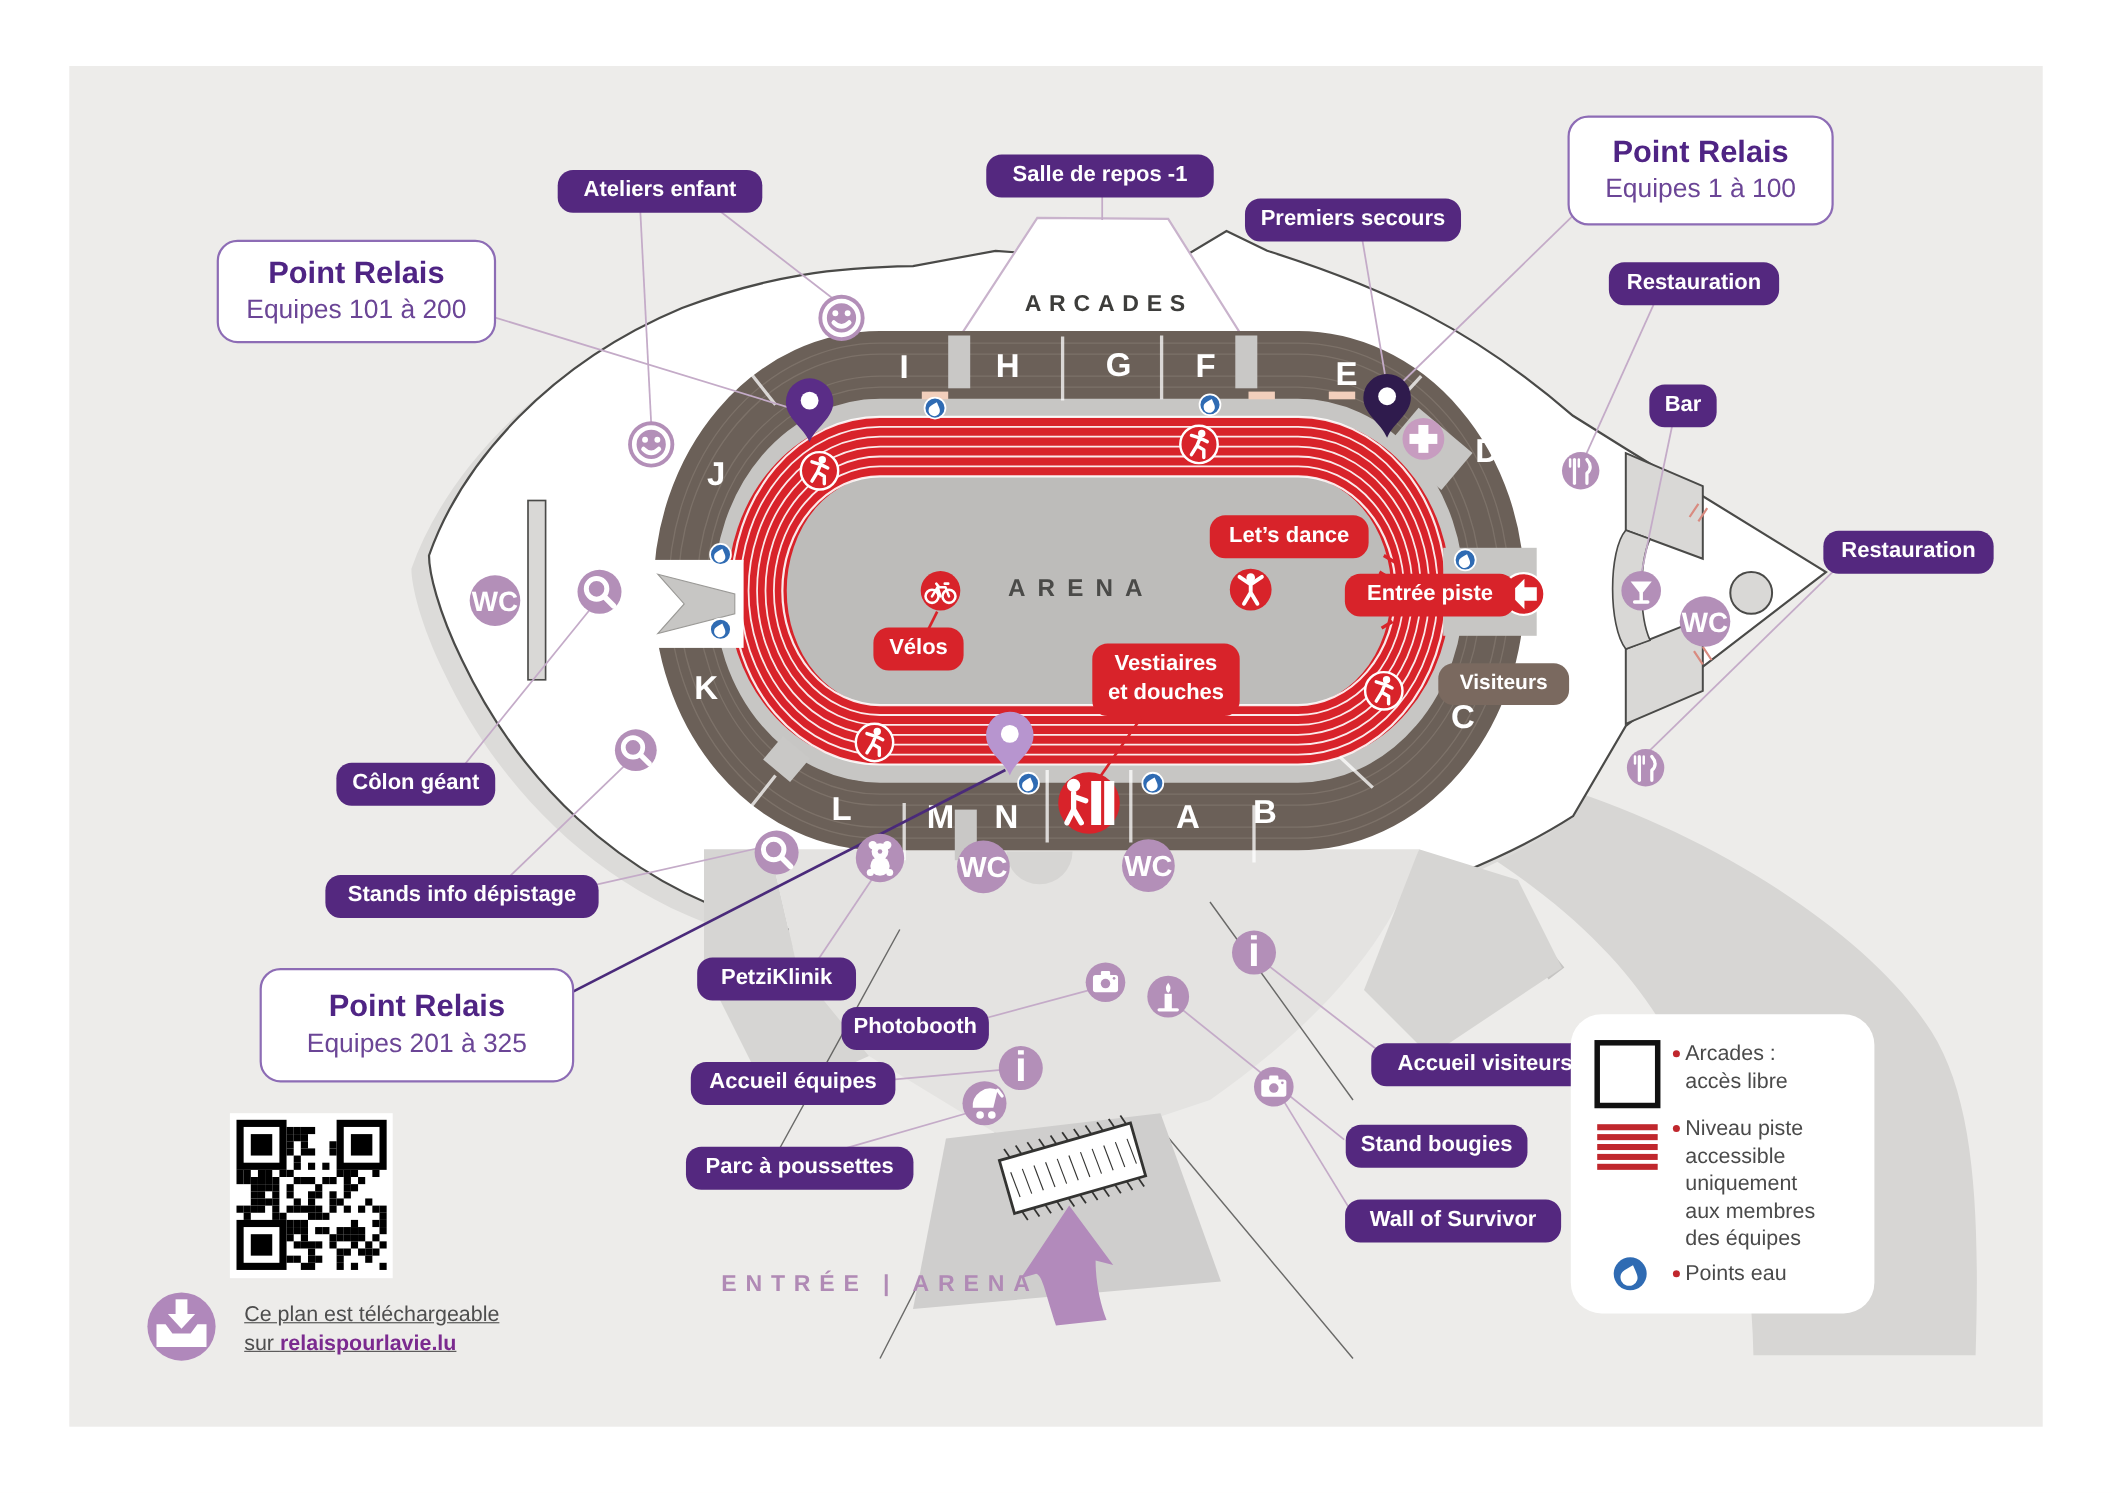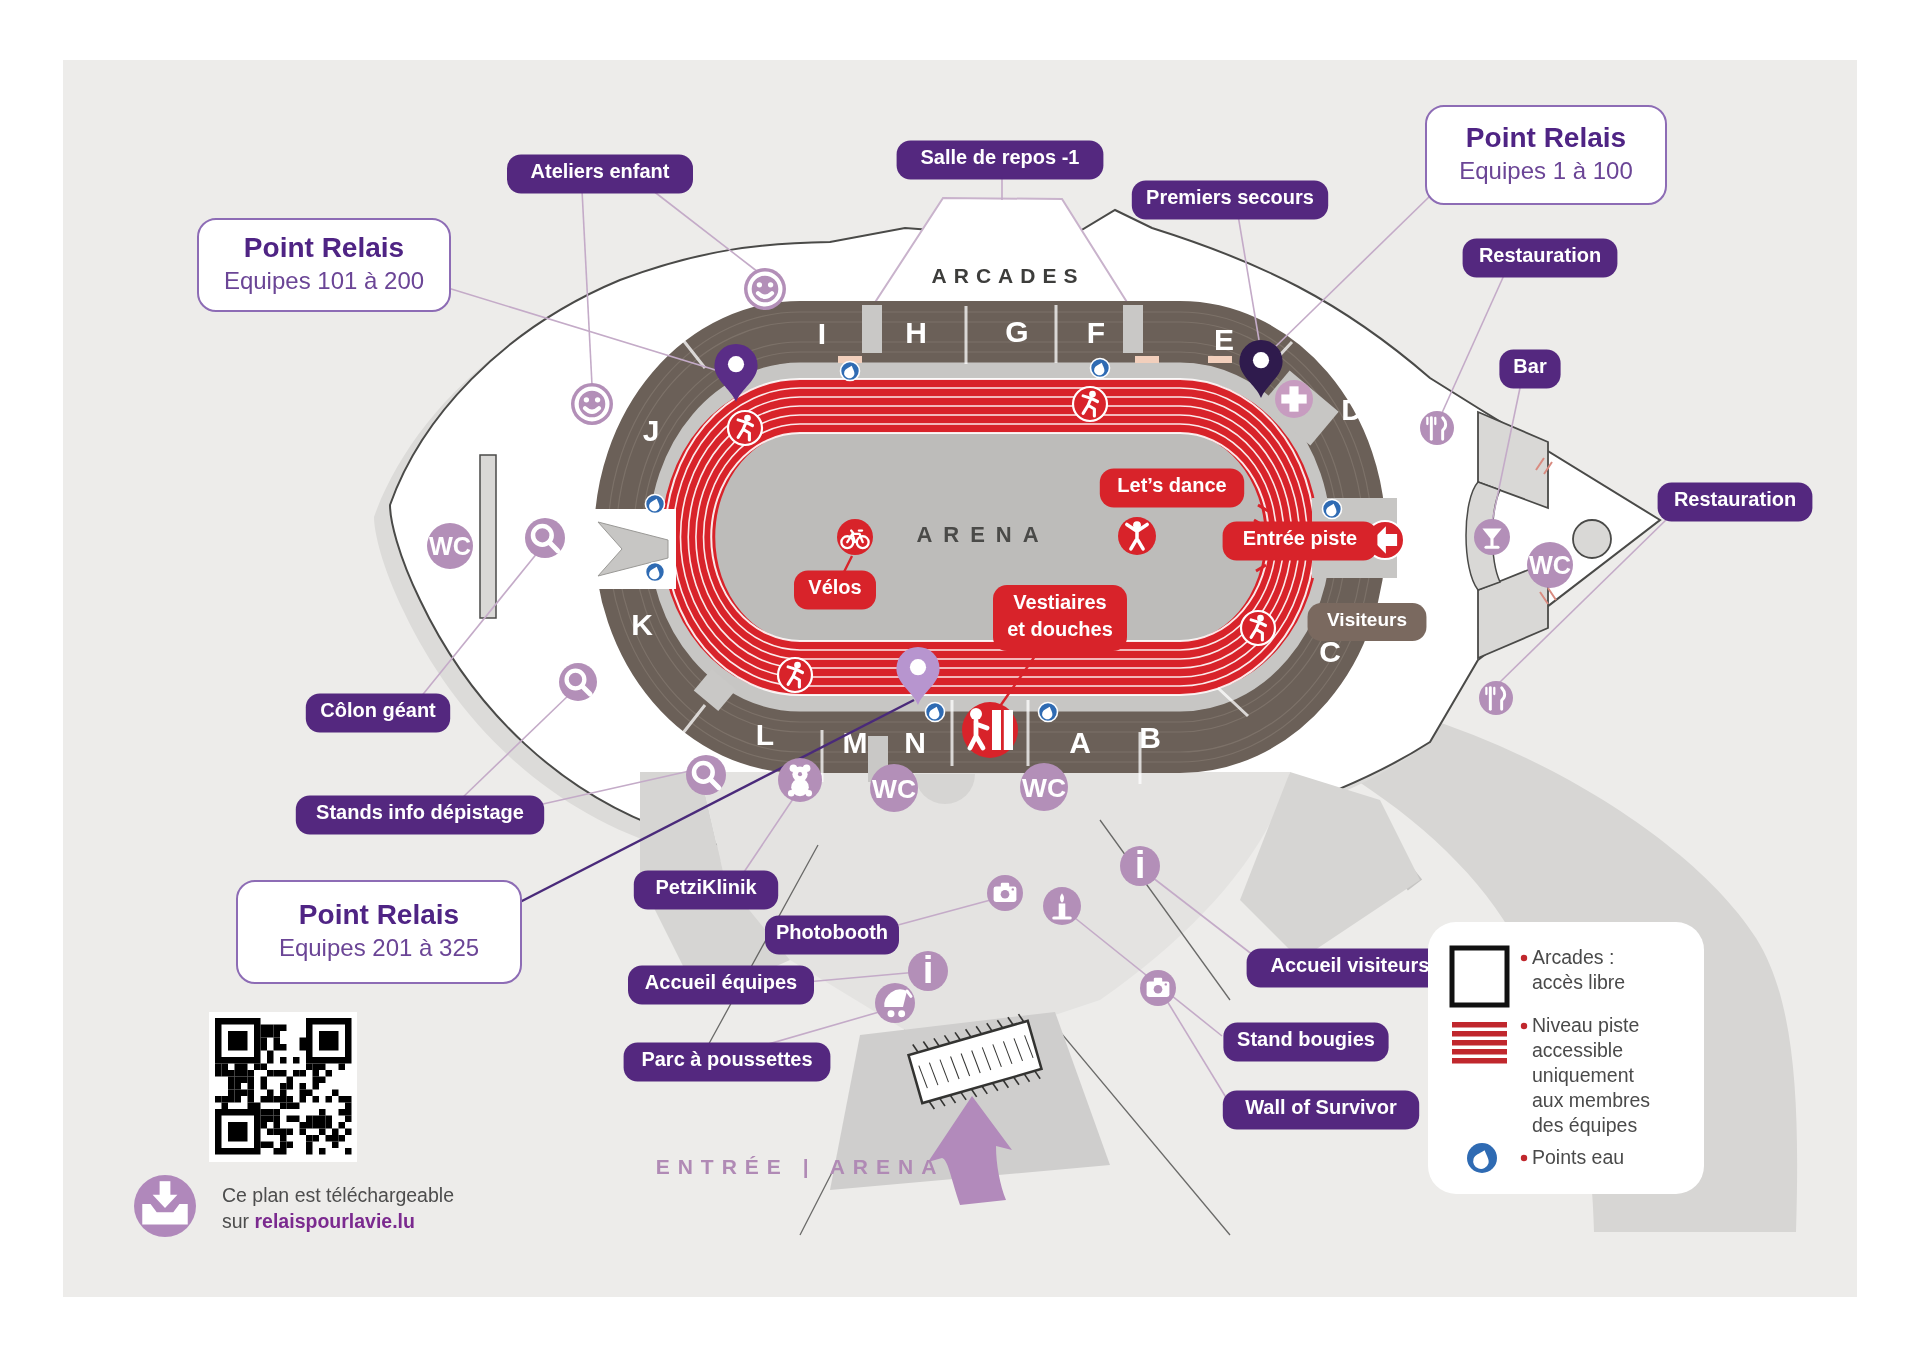--- a/index.html
+++ b/index.html
@@ -1,18 +1,18 @@
 <!DOCTYPE html>
 <html><head>
 <meta charset="utf-8">
 <style>
   html,body{margin:0;padding:0;background:#ffffff;font-family:"Liberation Sans",sans-serif;}
   .stage{position:relative;width:1920px;height:1357px;background:#ffffff;overflow:hidden;}
   svg{position:absolute;left:0;top:0;}
-  .dl-text{position:absolute;left:222px;top:1182px;font-size:19.5px;line-height:26px;color:#4d4d4d;}
+  .dl-text{position:absolute;left:222px;top:1182px;font-size:19.5px;line-height:26px;color:#4d4d4d;text-decoration:underline;}
   .dl-text .link{font-weight:700;color:#7b2a8f;margin-top:44px;}
   text{font-family:"Liberation Sans",sans-serif;}
 </style>
 </head>
 <body>
 
 <div class="stage">
   <svg id="map" viewBox="0 0 1920 1357" width="1920" height="1357">
       <rect x="63" y="60" width="1794" height="1237" fill="#edecea"></rect>
       <path d="M1160 688 C1320 740 1450 830 1510 930 C1570 1030 1592 1130 1594 1232 L1796 1232 C1800 1100 1795 1000 1756 938 C1700 850 1560 760 1420 716 C1320 688 1230 680 1160 688 Z" fill="#d7d6d4"></path>

